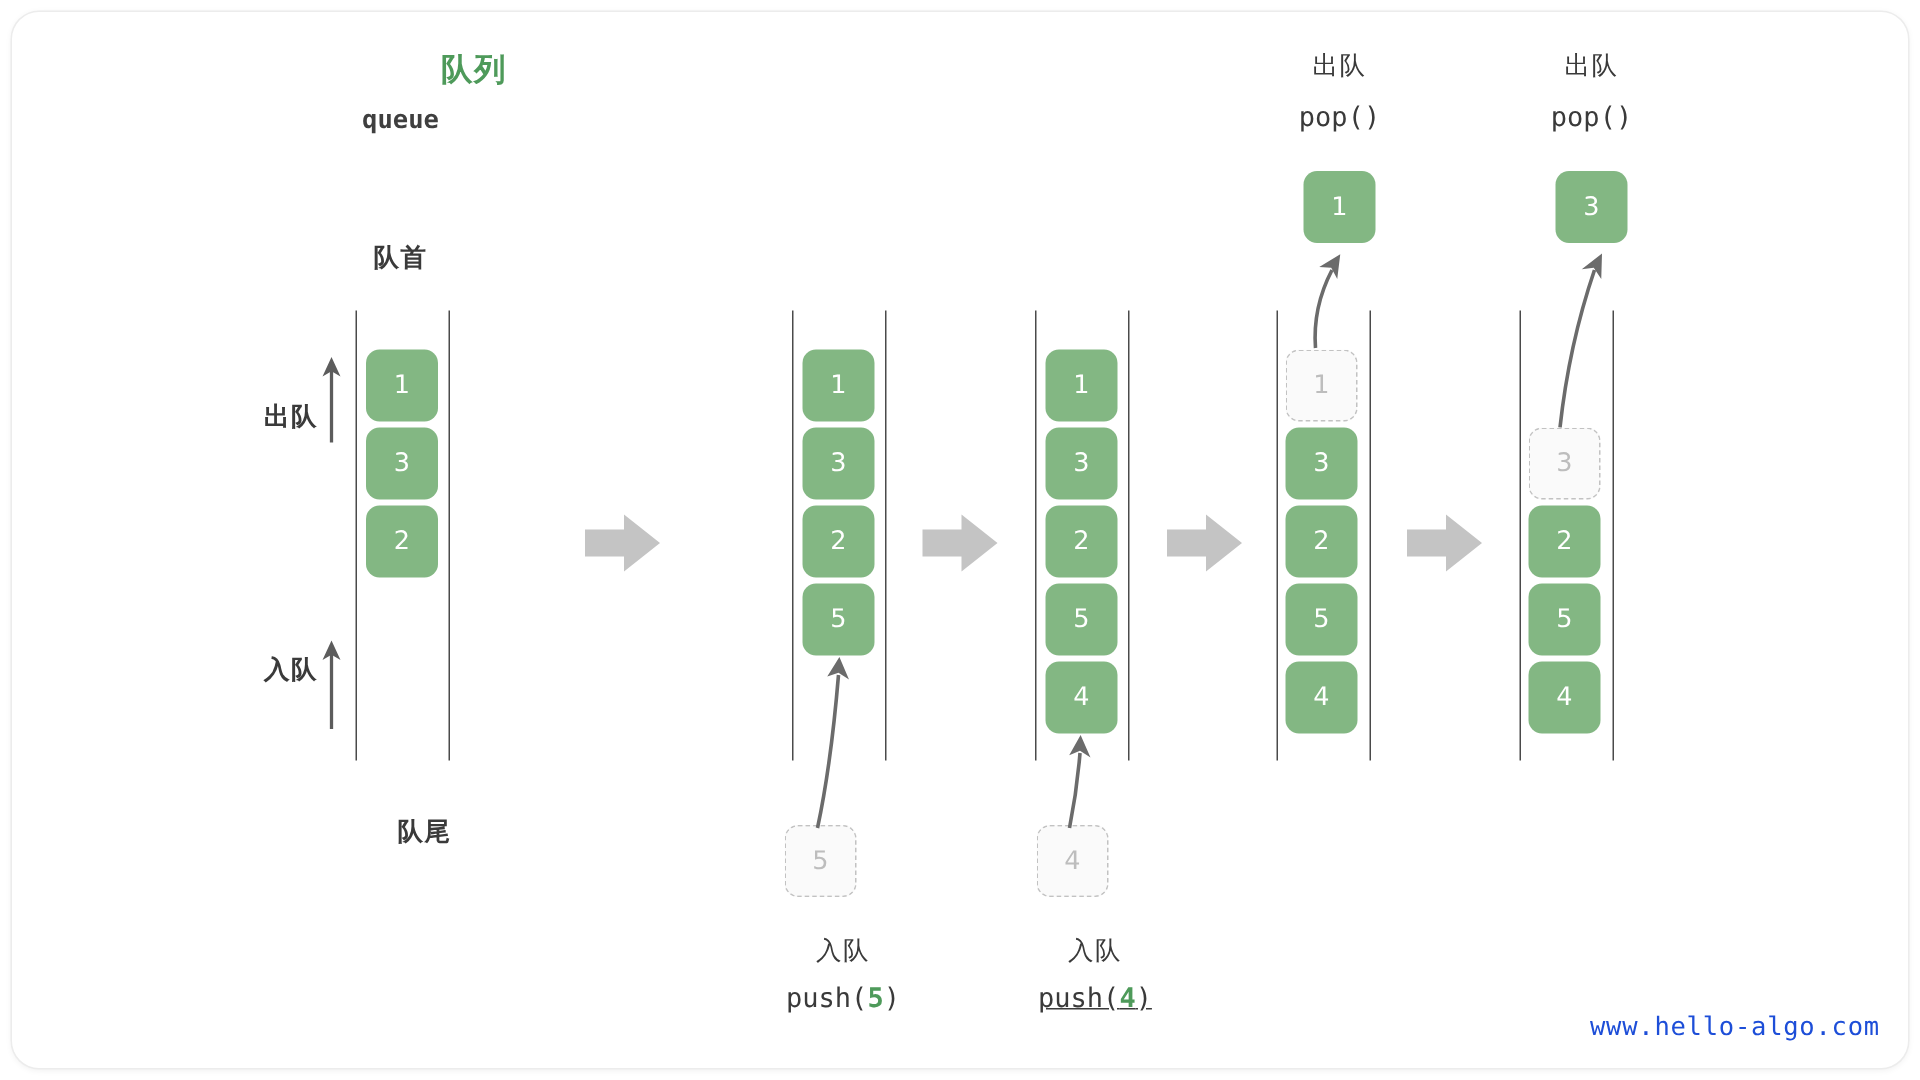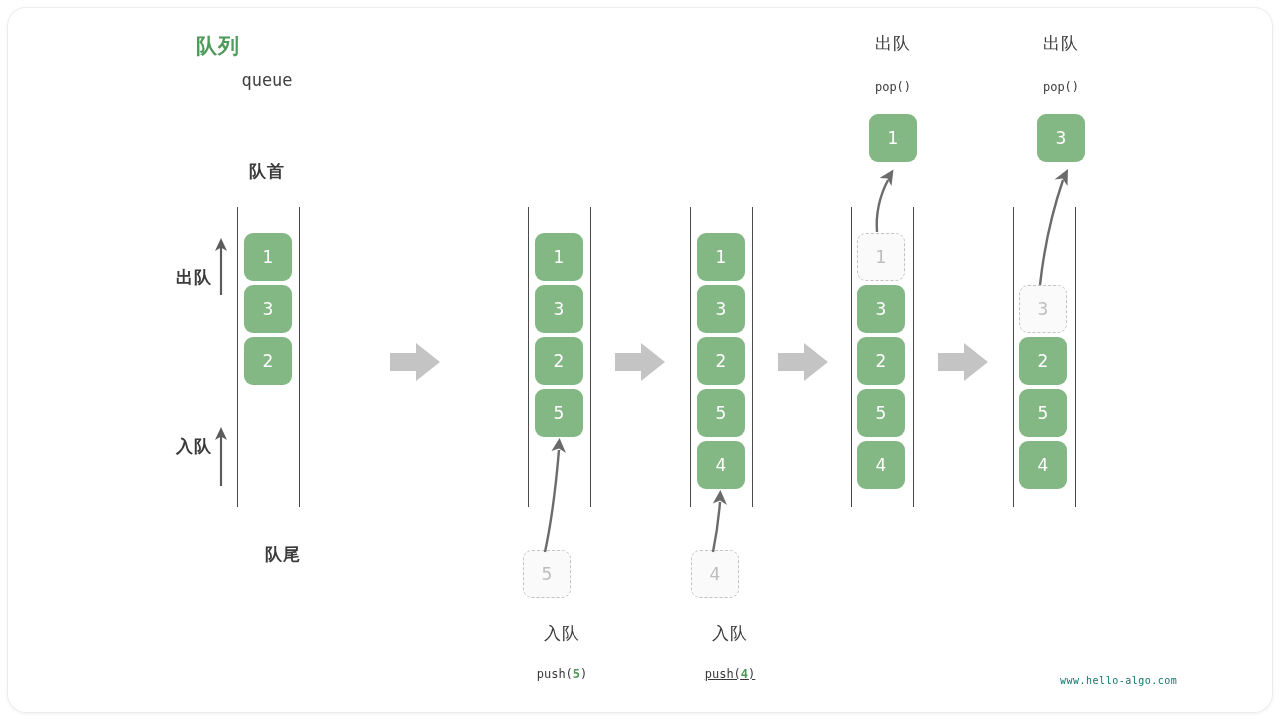--- a/index.html
+++ b/index.html
@@ -23,21 +23,21 @@
     border-radius: 18px;
     box-shadow: 0 0 0 1px #ececec, 0 1px 5px rgba(0,0,0,0.07);
   }
   .abs { position: absolute; }
 
   
   .title-cn {
     font-weight: bold;
     font-size: 21px;
     color: #4e9a5a;
-    text-align: left;
+    text-align: right;
     letter-spacing: 1px;
   }
   .title-en {
     font-family: "DejaVu Sans Mono", "Liberation Mono", monospace;
     font-size: 17px;
     color: #3f3f3f;
     text-align: center;
   }
   .lbl-cn {
     font-weight: bold;
@@ -47,32 +47,31 @@
     letter-spacing: 1px;
   }
   .op-cn {
     font-size: 17px;
     color: #3a3a3a;
     text-align: center;
     letter-spacing: 1px;
   }
   .op-code {
     font-family: "DejaVu Sans Mono", "Liberation Mono", monospace;
-    font-size: 12px;
+    font-size: 18px;
     color: #3a3a3a;
     text-align: center;
     white-space: pre;
-    margin-top: 12px;
   }
   .op-code .arg { color: #4e9a5a; font-weight: bold; }
 
   .watermark {
     font-family: "DejaVu Sans Mono", "Liberation Mono", monospace;
-    font-size: 10px;
-    color: #0f766e;
+    font-size: 17px;
+    color: #1d4ed8;
     letter-spacing: 0.5px;
   }
 
   
   .rail {
     background: #4a4a4a;
     width: 1.4px;
   }
 
   
@@ -96,21 +95,21 @@
   
   svg { overflow: visible; display: block; }
 </style>
 </head>
 <body>
 
 <div id="stage">
   <div id="card"></div>
 
   <div class="abs title-cn" style="left:196px; top:32px; width:142px;">队列</div>
-  <div class="abs title-en" style="left:196px; top:70px; width:142px;">queue</div>
+  <div class="abs title-en" style="left:196px; top:70px; width:142px;font-weight:bold;">queue</div>
 
   <div class="abs lbl-cn" style="left:196px; top:160px; width:142px;">队首</div>
   <div class="abs lbl-cn" style="left:212px; top:543px; width:142px;">队尾</div>
 
   <div class="abs lbl-cn" style="left:138px; top:266px; width:74px; text-align:right;">出队</div>
   <div class="abs lbl-cn" style="left:138px; top:435px; width:74px; text-align:right;">入队</div>
 
   <svg class="abs" style="left:210px; top:235px;" width="24" height="60">
     <line x1="11" y1="60" x2="11" y2="12" stroke="#5c5c5c" stroke-width="2.2"></line>
     <path d="M11 3 L17 16 L11 12.5 L5 16 Z" fill="#5c5c5c"></path>

